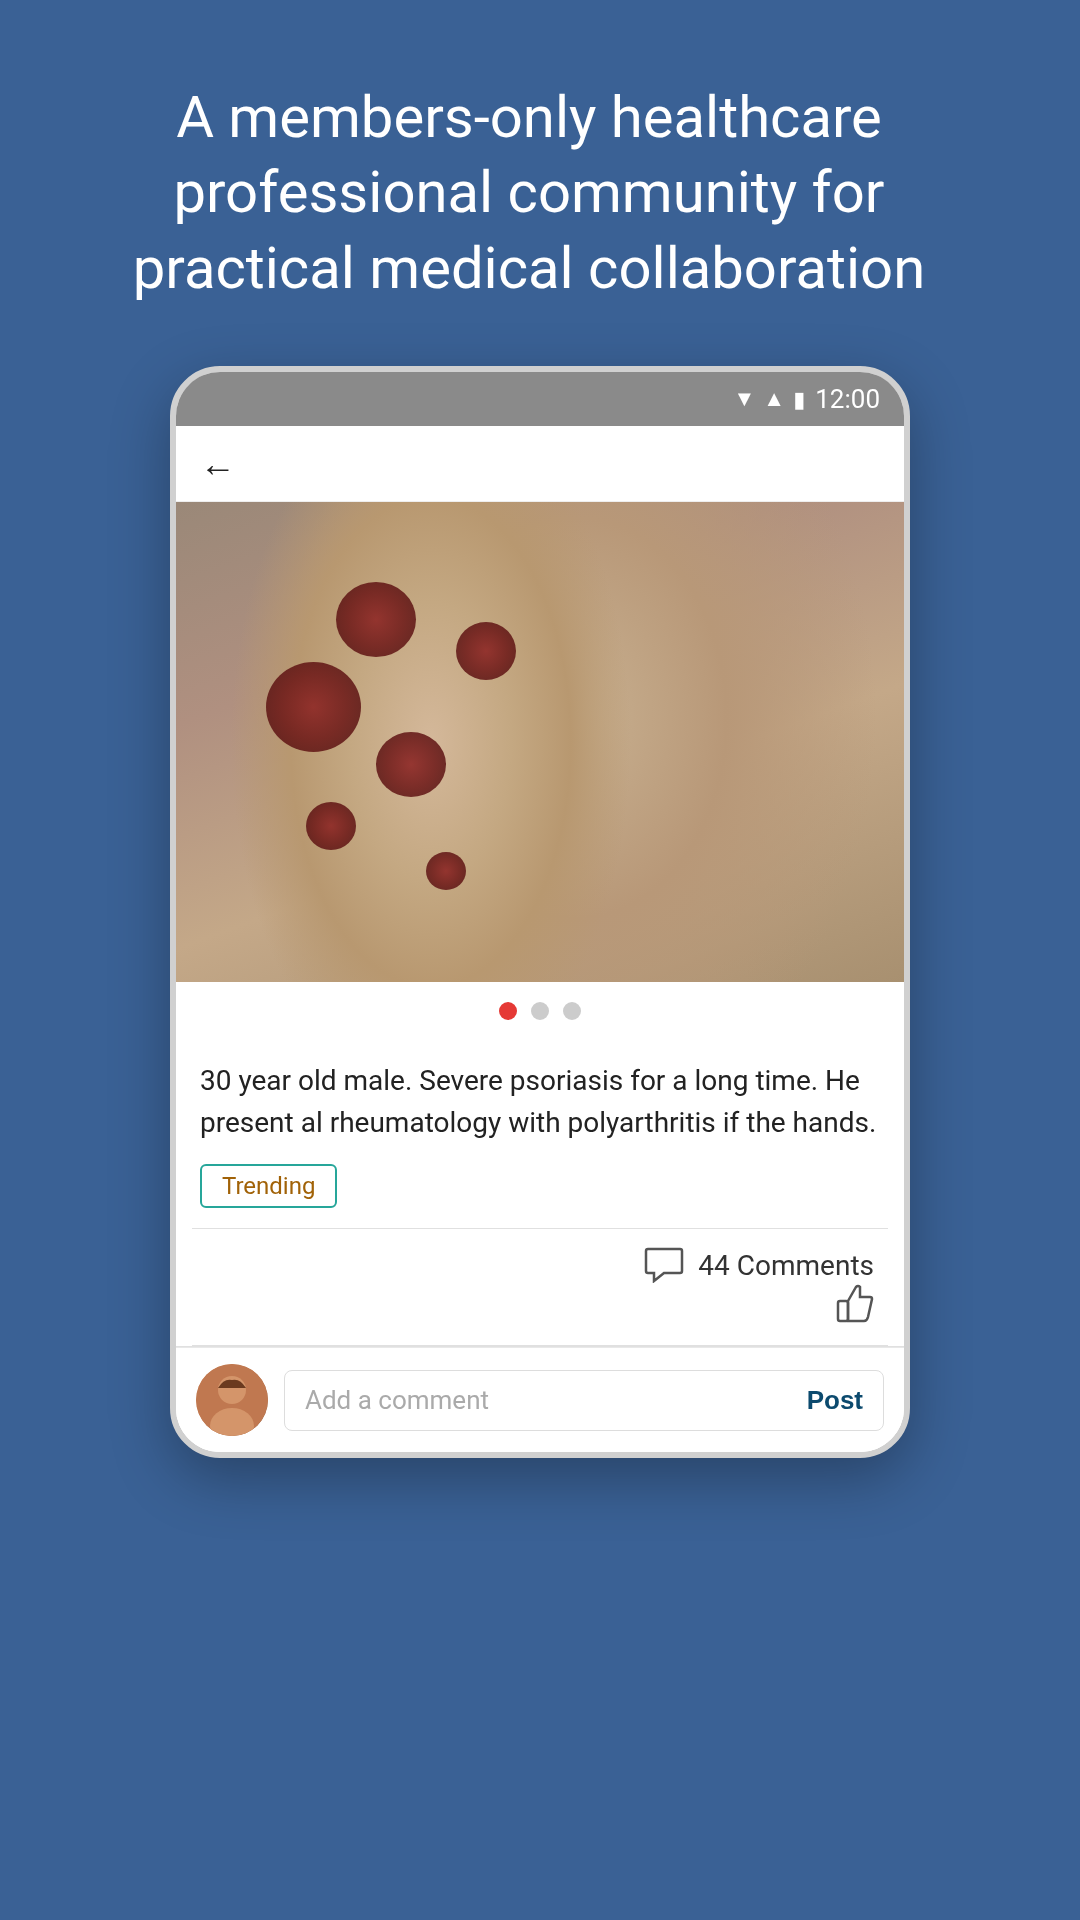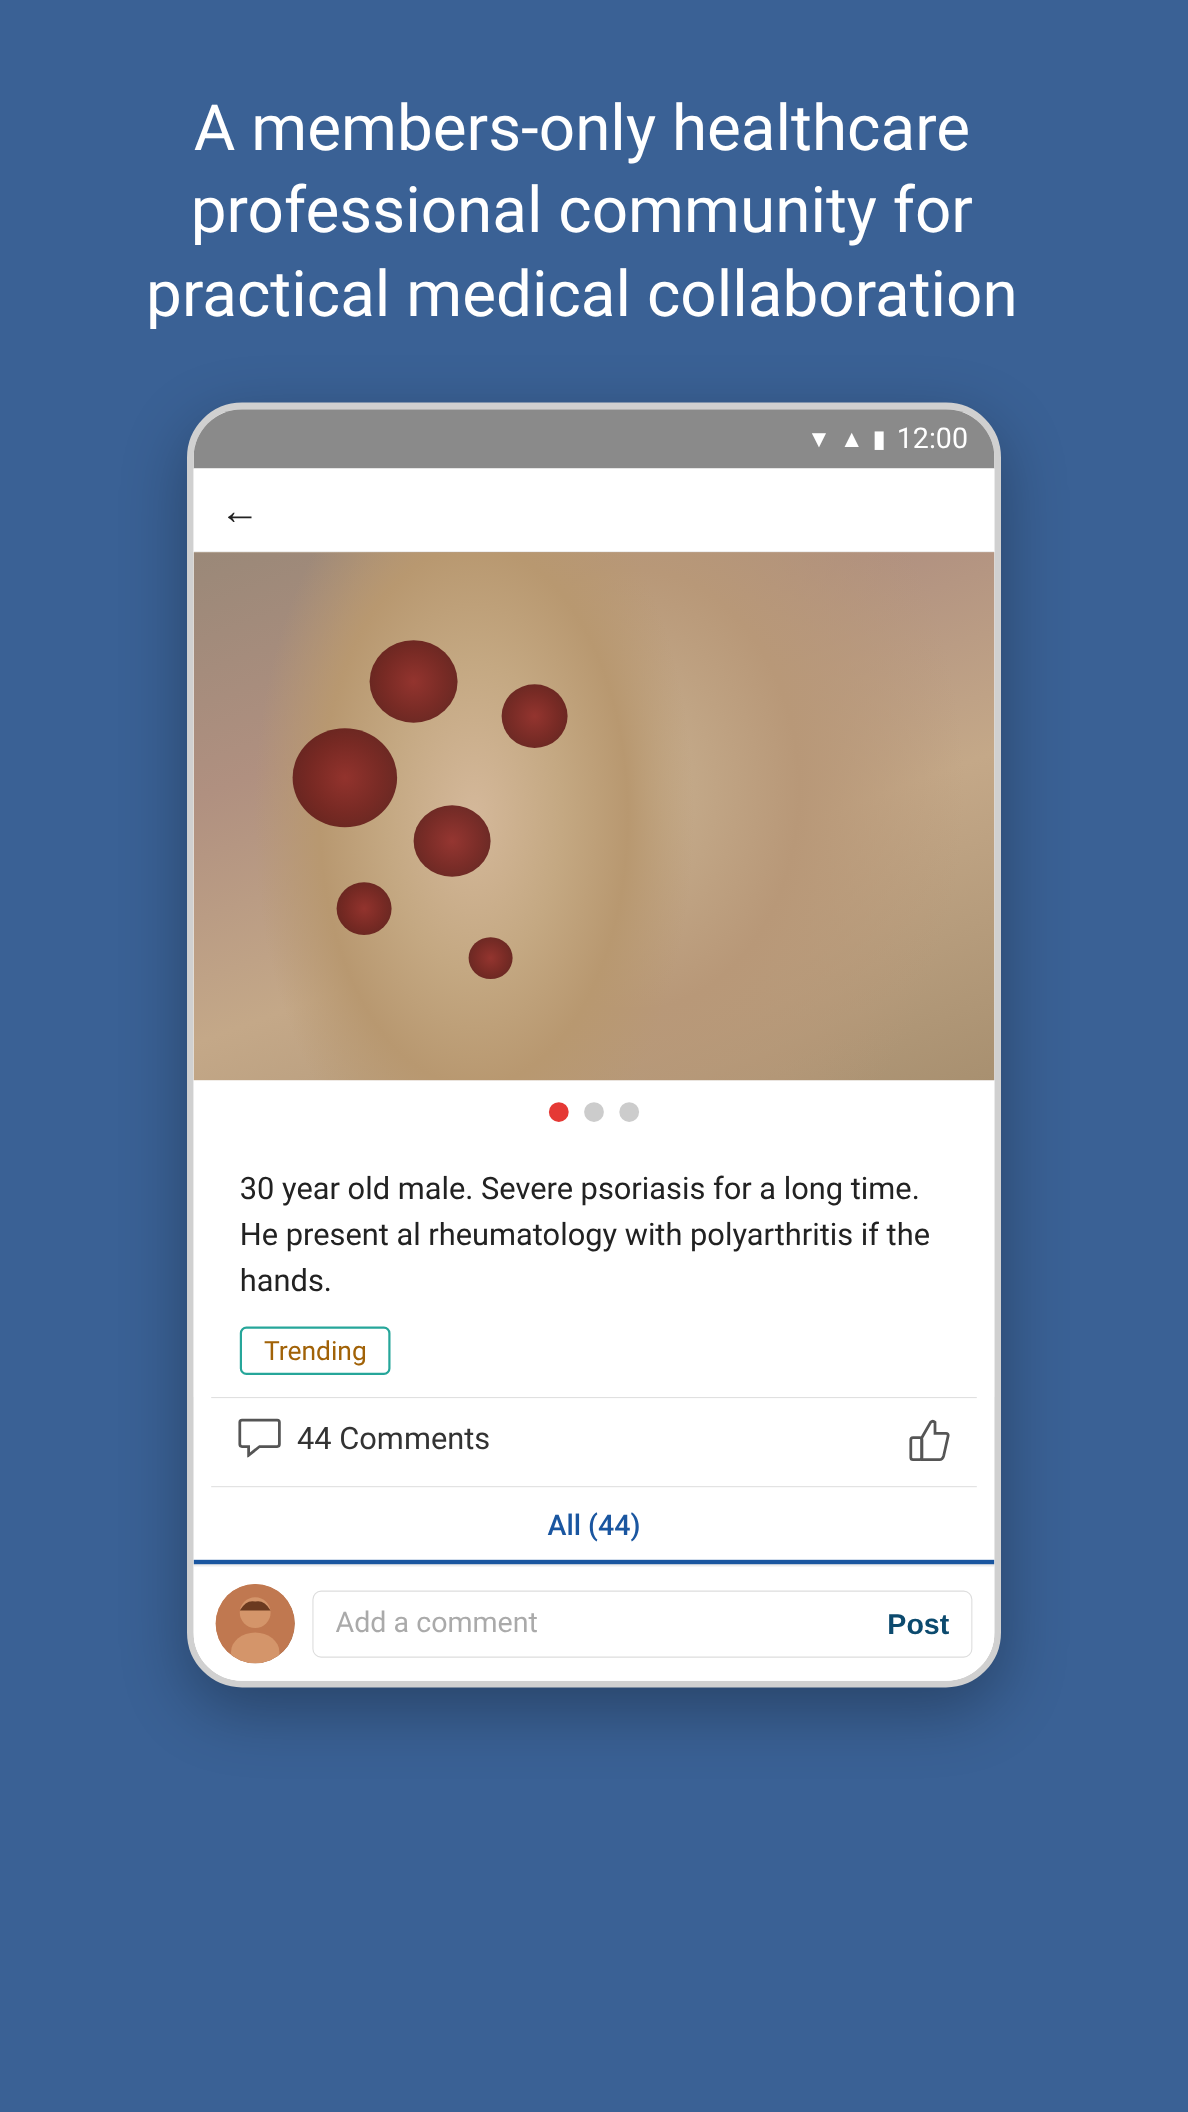--- a/index.html
+++ b/index.html
@@ -134,21 +134,21 @@
       border-radius: 50%;
       background: #ccc;
     }
 
     .indicator.active {
       background: #e53935;
     }
 
     
     .post-content {
-      padding: 20px 42px;
+      padding: 20px 24px;
       background: #fff;
     }
 
     .post-text {
       font-size: 28px;
       color: #222;
       line-height: 1.5;
       margin-bottom: 20px;
     }
 
@@ -164,23 +164,24 @@
     
     .divider {
       height: 1px;
       background: #e0e0e0;
       margin: 0 16px;
     }
 
     
     .comments-row {
       display: flex;
-      align-items: flex-start;
+      align-items: flex-end;
       justify-content: space-between;
-      padding: 18px 40px;
+      padding: 18px 30px;
+      flex-direction: column;
     }
 
     .comments-left {
       display: flex;
       align-items: center;
       gap: 14px;
     }
 
     .comment-bubble-icon {
       width: 40px;
@@ -342,21 +343,20 @@
         <svg viewBox="0 0 40 40" fill="none" xmlns="http://www.w3.org/2000/svg">
           <path d="M14 38 V18 L22 4 Q24 2 26 4 L26 14 H36 Q38 14 38 16 L34 34 Q33 38 30 38 Z" stroke="#555" stroke-width="2.5" fill="none"></path>
           <rect x="4" y="18" width="10" height="20" rx="2" stroke="#555" stroke-width="2.5" fill="none"></rect>
         </svg>
       </div>
     </div>
 
     <div class="divider"></div>
 
     <div class="filter-tabs">
-      <div class="tab active">All (44)</div>
     </div>
 
     <div class="add-comment-bar">
       <div class="user-avatar">
 
         <svg viewBox="0 0 72 72" xmlns="http://www.w3.org/2000/svg" width="72" height="72">
           <circle cx="36" cy="36" r="36" fill="#c07850"></circle>
 
           <circle cx="36" cy="26" r="14" fill="#d4956a"></circle>
 

